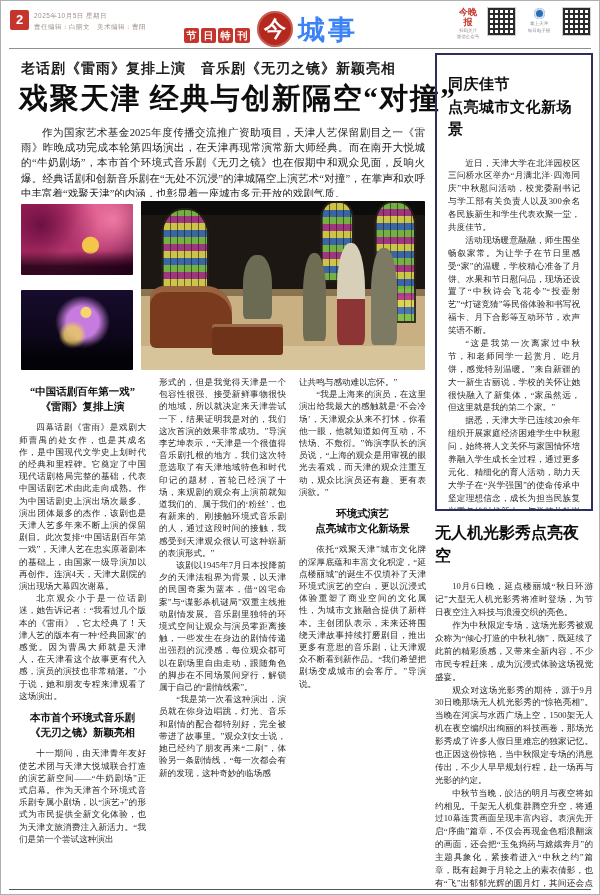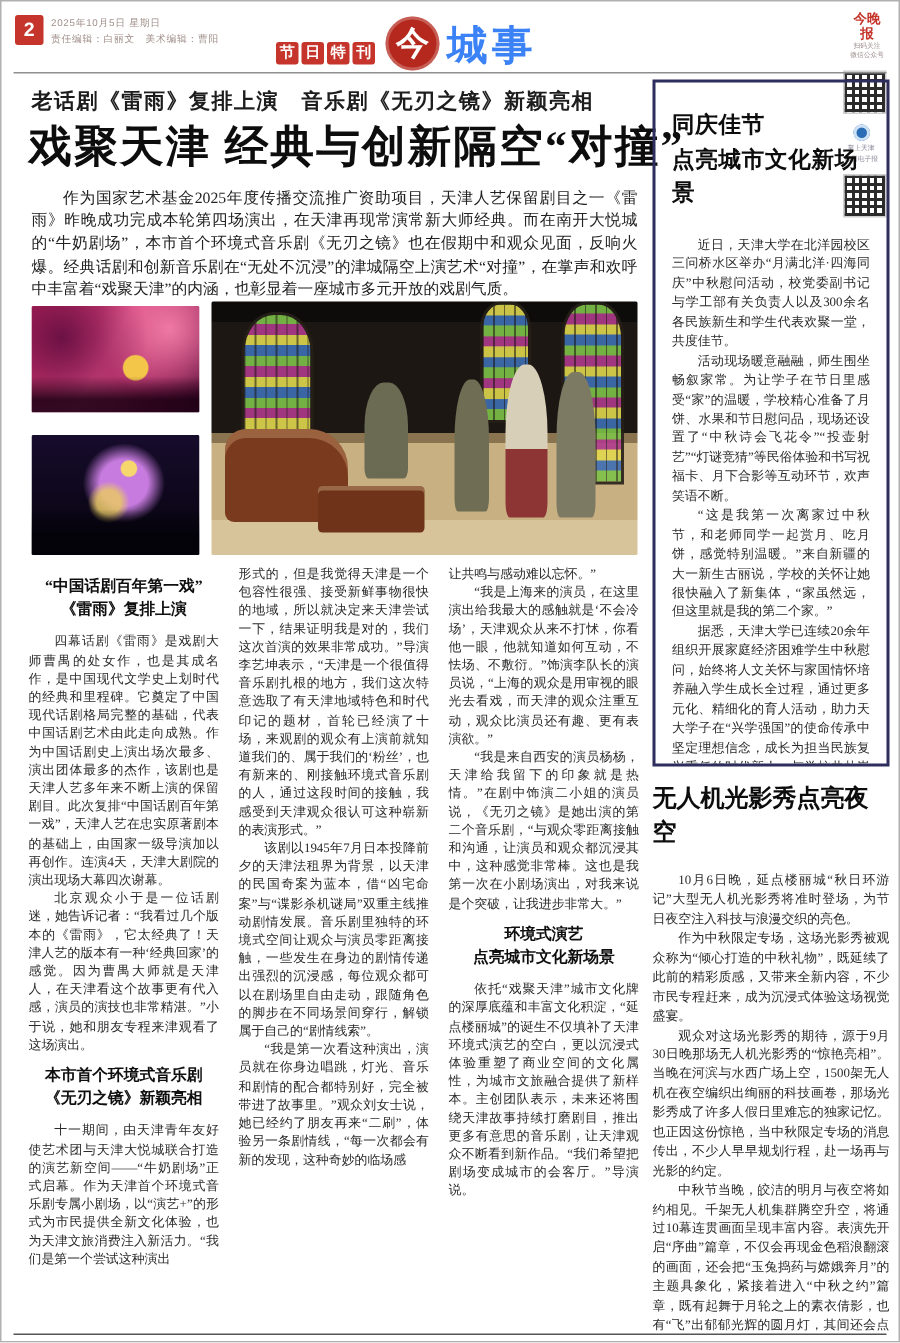--- a/index.html
+++ b/index.html
@@ -23,21 +23,21 @@
   .sealbox {
     width:15px; height:15px; margin-right:2px; background:#c5352b; color:#fff;
     font:bold 10px/15px "Liberation Serif",serif; text-align:center; border-radius:2px;
   }
   .bigseal {
     width:36px; height:36px; border-radius:50%; background:#b5281e; color:#fff;
     font:bold 22px/36px "Liberation Serif",serif; text-align:center; margin:0 5px; 
     box-shadow:inset 0 0 0 2px rgba(255,255,255,.25);
   }
   .secttitle { font:bold 27px/1 "Liberation Sans",sans-serif; color:#3b82f6; letter-spacing:3px; margin-bottom:3px; }
-  .hright { position:absolute; right:8px; top:6px; display:flex; gap:6px; align-items:flex-end;flex-direction:column; }
+  .hright { position:absolute; right:8px; top:6px; display:flex; gap:6px; align-items:flex-start; }
   .masthead { text-align:center; width:26px; }
   .masthead .mname { color:#c5352b; font:bold 9px/1.15 "Liberation Serif",serif; }
   .masthead .msub { font:4.5px/1.5 "Liberation Sans",sans-serif; color:#9a8a8a; }
   .qr {
     width:27px; height:27px; border:1px solid #cfcfcf; background:#fff;
     background-image:
       repeating-linear-gradient(0deg,#2b2b2b 0 2px,transparent 2px 5px),
       repeating-linear-gradient(90deg,#2b2b2b 0 2px,transparent 2px 5px);
     background-size:100% 100%;
   }
@@ -200,21 +200,20 @@
       <p>十一期间，由天津青年友好使艺术团与天津大悦城联合打造的演艺新空间——“牛奶剧场”正式启幕。作为天津首个环境式音乐剧专属小剧场，以“演艺+”的形式为市民提供全新文化体验，也为天津文旅消费注入新活力。“我们是第一个尝试这种演出</p>
     </div>
     <div class="col">
       <p style="text-indent:0">形式的，但是我觉得天津是一个包容性很强、接受新鲜事物很快的地域，所以就决定来天津尝试一下，结果证明我是对的，我们这次首演的效果非常成功。”导演李艺坤表示，“天津是一个很值得音乐剧扎根的地方，我们这次特意选取了有天津地域特色和时代印记的题材，首轮已经演了十场，来观剧的观众有上演前就知道我们的、属于我们的‘粉丝’，也有新来的、刚接触环境式音乐剧的人，通过这段时间的接触，我感受到天津观众很认可这种崭新的表演形式。”</p>
       <p>该剧以1945年7月日本投降前夕的天津法租界为背景，以天津的民国奇案为蓝本，借“凶宅命案”与“谍影杀机谜局”双重主线推动剧情发展。音乐剧里独特的环境式空间让观众与演员零距离接触，一些发生在身边的剧情传递出强烈的沉浸感，每位观众都可以在剧场里自由走动，跟随角色的脚步在不同场景间穿行，解锁属于自己的“剧情线索”。</p>
       <p>“我是第一次看这种演出，演员就在你身边唱跳，灯光、音乐和剧情的配合都特别好，完全被带进了故事里。”观众刘女士说，她已经约了朋友再来“二刷”，体验另一条剧情线，“每一次都会有新的发现，这种奇妙的临场感</p>
     </div>
     <div class="col">
       <p style="text-indent:0">让共鸣与感动难以忘怀。”</p>
       <p>“我是上海来的演员，在这里演出给我最大的感触就是‘不会冷场’，天津观众从来不打怵，你看他一眼，他就知道如何互动，不怯场、不敷衍。”饰演李队长的演员说，“上海的观众是用审视的眼光去看戏，而天津的观众注重互动，观众比演员还有趣、更有表演欲。”</p>
-      <p>“我是来自西安的演员杨杨，天津给我留下的印象就是热情。”在剧中饰演二小姐的演员说，《无刃之镜》是她出演的第二个音乐剧，“与观众零距离接触和沟通，让演员和观众都沉浸其中，这种感觉非常棒。这也是我第一次在小剧场演出，对我来说是个突破，让我进步非常大。”</p>
       <div class="subhead">
         <span>环境式演艺</span>
         <span>点亮城市文化新场景</span>
       </div>
       <p>依托“戏聚天津”城市文化牌的深厚底蕴和丰富文化积淀，“延点楼丽城”的诞生不仅填补了天津环境式演艺的空白，更以沉浸式体验重塑了商业空间的文化属性，为城市文旅融合提供了新样本。主创团队表示，未来还将围绕天津故事持续打磨剧目，推出更多有意思的音乐剧，让天津观众不断看到新作品。“我们希望把剧场变成城市的会客厅。”导演说。</p>
     </div>
   </div>
 
   <div class="sidebox">
     <h2>

